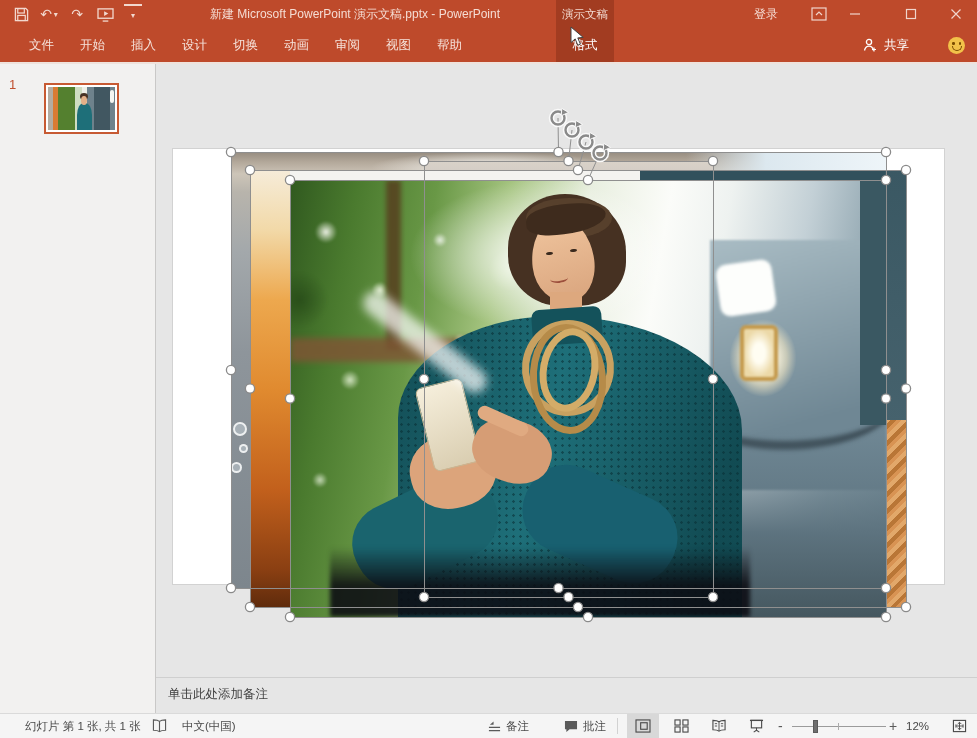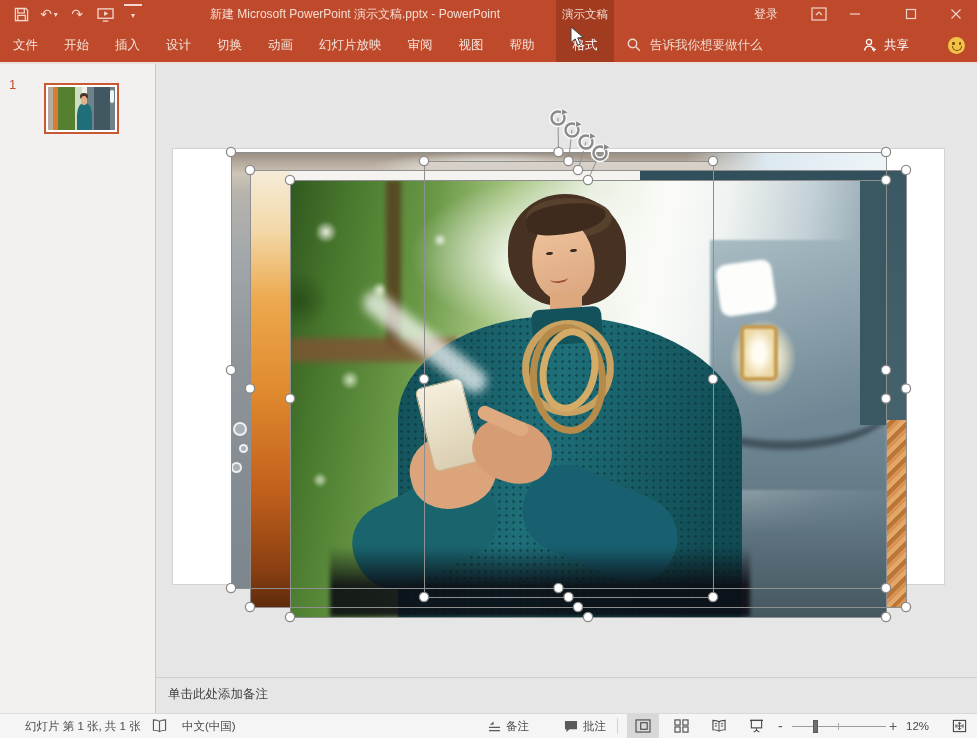--- a/index.html
+++ b/index.html
@@ -17,21 +17,21 @@
   .qat .qbtn{display:flex;align-items:center;justify-content:center;height:22px;min-width:18px;cursor:default;}
   .qat .glyph{font-size:14px;line-height:1;}
   .qat .dd{font-size:8px;margin-left:2px;}
   .qat .dd-bar{position:relative;font-size:8px;padding-top:3px;}
   .qat .dd-bar::before{content:"";position:absolute;top:1px;left:0;right:0;height:1.5px;background:#F2D8CE;}
   .win-title{position:absolute;left:185px;top:0;width:340px;height:28px;line-height:28px;
              text-align:center;font-size:12px;color:#F5DCD3;white-space:nowrap;}
   .signin{position:absolute;left:744px;top:0;width:44px;height:28px;line-height:28px;text-align:center;
           font-size:12px;color:#F5DCD3;}
   .winctl{position:absolute;top:0;height:28px;width:30px;display:flex;align-items:center;justify-content:center;}
-  .tabrow{position:absolute;left:0;top:28px;height:34px;display:flex;align-items:flex-start;}
+  .tabrow{position:absolute;left:16px;top:28px;height:34px;display:flex;align-items:flex-start;}
   .tab{padding:0 13px;line-height:34px;font-size:12.5px;color:#F6E3DB;white-space:nowrap;}
   .tab-format{position:absolute;left:556px;top:28px;width:58px;height:34px;line-height:34px;
               text-align:center;font-size:12.5px;color:#FFFFFF;background:#A23C21;}
   .search{position:absolute;left:627px;top:28px;height:34px;display:flex;align-items:center;gap:9px;color:#F2D9CF;font-size:12.5px;}
   .share{position:absolute;left:862px;top:28px;height:34px;display:flex;align-items:center;gap:6px;color:#FFFFFF;font-size:12.5px;}
   .smiley{position:absolute;left:948px;top:37px;width:17px;height:17px;border-radius:50%;background:#F2C249;}
   .smiley i{position:absolute;top:5px;width:2.5px;height:2.5px;border-radius:50%;background:#7A4B00;}
   .smiley i.l{left:4px}.smiley i.r{right:4px}
   .smiley b{position:absolute;left:3.5px;right:3.5px;bottom:3px;height:5px;border:1.4px solid #7A4B00;
             border-top:none;border-radius:0 0 8px 8px;}
@@ -201,34 +201,26 @@
       </svg>
     </div>
 
     <div class="tabrow" id="tabrow">
         <div class="tab">文件</div>
         <div class="tab">开始</div>
         <div class="tab">插入</div>
         <div class="tab">设计</div>
         <div class="tab">切换</div>
         <div class="tab">动画</div>
-        <div class="tab">幻灯片放映</div>
         <div class="tab">审阅</div>
         <div class="tab">视图</div>
         <div class="tab">帮助</div>
       </div>
     <div class="tab-format">格式</div>
 
-    <div class="search">
-      <svg width="14" height="14" viewBox="0 0 14 14">
-        <circle cx="5.5" cy="5.5" r="4.2" fill="none" stroke="#F2D9CF" stroke-width="1.4"></circle>
-        <path d="M8.8 8.8l4 4" stroke="#F2D9CF" stroke-width="1.4"></path>
-      </svg>
-      <span>告诉我你想要做什么</span>
-    </div>
 
     <div class="share">
       <svg width="16" height="16" viewBox="0 0 16 16">
         <circle cx="7" cy="5" r="2.6" fill="none" stroke="#fff" stroke-width="1.3"></circle>
         <path d="M2.5 13.5c.6-3 2.4-4.4 4.5-4.4s3.9 1.4 4.5 4.4" fill="none" stroke="#fff" stroke-width="1.3"></path>
         <path d="M12 10.5v4M10 12.5h4" stroke="#fff" stroke-width="1.2"></path>
       </svg>
       <span>共享</span>
     </div>
 

